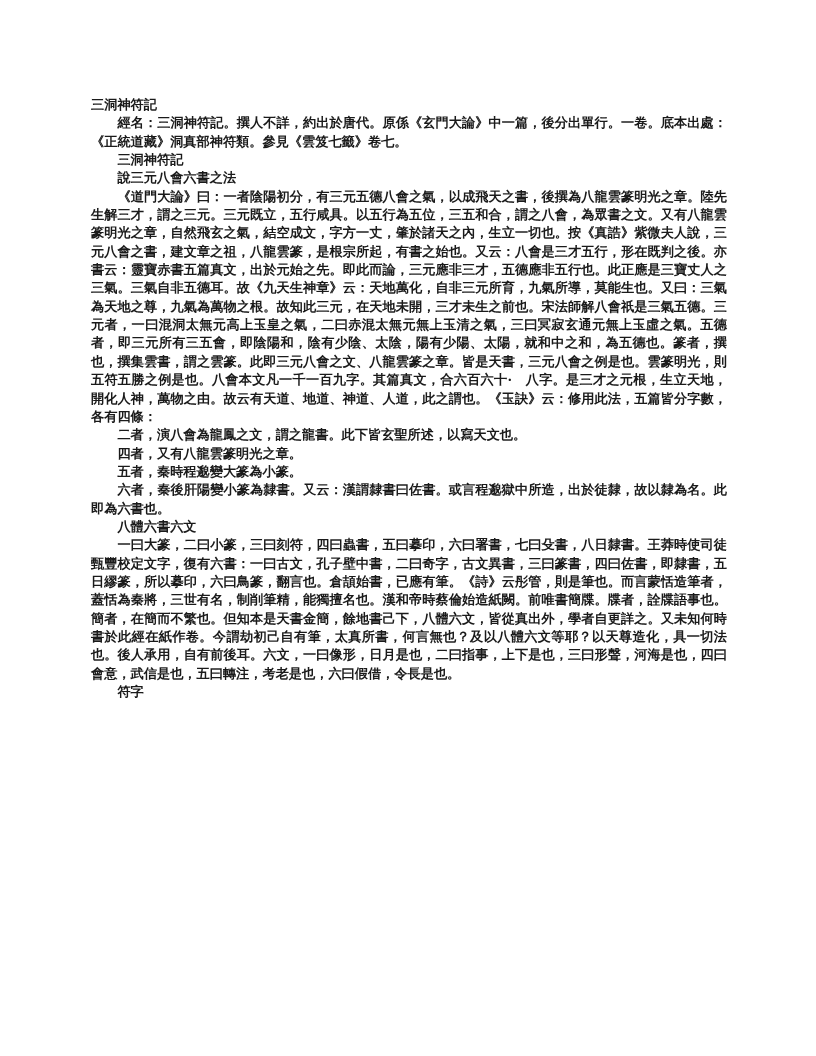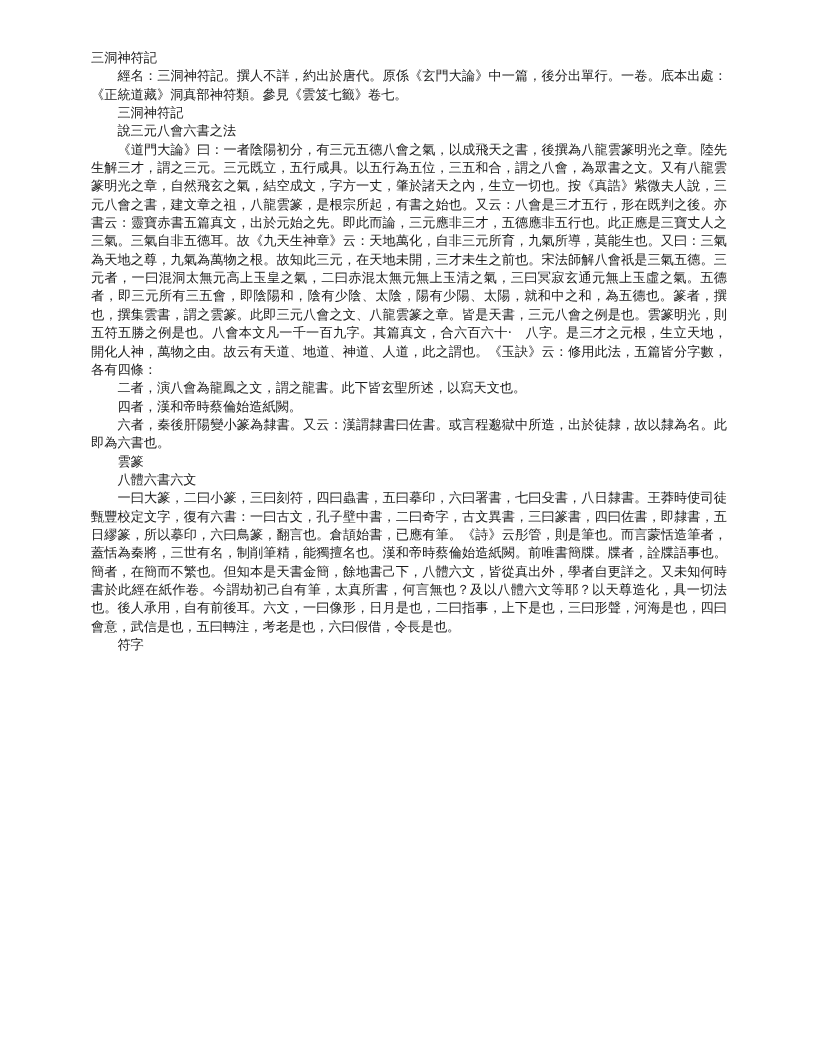--- a/index.html
+++ b/index.html
@@ -12,22 +12,23 @@
     height: 1056px;
     overflow: hidden;
     font-family: "DejaVu Serif", "Liberation Serif", serif;
     color: #1a1a1a;
   }
   .page {
     position: relative;
     width: 816px;
     height: 892px;
     box-sizing: border-box;
-    padding: 49px 89px 96px 91px;
+    padding: 96px 89px 96px 91px;
     background: #ffffff;
+    font-weight: bold;
   }
   .doc-body {
     width: 636px;
     font-size: 13.2px;
     line-height: 18.35px;
     text-align: justify;
     text-justify: inter-character;
     word-break: break-all;
     letter-spacing: 0;
   }
@@ -49,20 +50,20 @@
 <body>
 
 <div class="page">
   <div class="doc-body" id="doc-body">
       <p class="flush">三洞神符記</p>
       <p class="indent">經名：三洞神符記。撰人不詳，約出於唐代。原係《玄門大論》中一篇，後分出單行。一卷。底本出處：《正統道藏》洞真部神符類。參見《雲笈七籤》卷七。</p>
       <p class="indent">三洞神符記</p>
       <p class="indent">說三元八會六書之法</p>
       <p class="indent">《道門大論》曰：一者陰陽初分，有三元五德八會之氣，以成飛天之書，後撰為八龍雲篆明光之章。陸先生解三才，謂之三元。三元既立，五行咸具。以五行為五位，三五和合，謂之八會，為眾書之文。又有八龍雲篆明光之章，自然飛玄之氣，結空成文，字方一丈，肇於諸天之內，生立一切也。按《真誥》紫微夫人說，三元八會之書，建文章之祖，八龍雲篆，是根宗所起，有書之始也。又云：八會是三才五行，形在既判之後。亦書云：靈寶赤書五篇真文，出於元始之先。即此而論，三元應非三才，五德應非五行也。此正應是三寶丈人之三氣。三氣自非五德耳。故《九天生神章》云：天地萬化，自非三元所育，九氣所導，莫能生也。又曰：三氣為天地之尊，九氣為萬物之根。故知此三元，在天地未開，三才未生之前也。宋法師解八會祇是三氣五德。三元者，一曰混洞太無元高上玉皇之氣，二曰赤混太無元無上玉清之氣，三曰冥寂玄通元無上玉虛之氣。五德者，即三元所有三五會，即陰陽和，陰有少陰、太陰，陽有少陽、太陽，就和中之和，為五德也。篆者，撰也，撰集雲書，謂之雲篆。此即三元八會之文、八龍雲篆之章。皆是天書，三元八會之例是也。雲篆明光，則五符五勝之例是也。八會本文凡一千一百九字。其篇真文，合六百六十·　八字。是三才之元根，生立天地，開化人神，萬物之由。故云有天道、地道、神道、人道，此之謂也。《玉訣》云：修用此法，五篇皆分字數，各有四條：</p>
       <p class="indent">二者，演八會為龍鳳之文，謂之龍書。此下皆玄聖所述，以寫天文也。</p>
-      <p class="indent">四者，漢和帝時蔡倫始造紙闕。</p>
+      <p class="indent">四者，又有八龍雲篆明光之章。</p>
+      <p class="indent">五者，秦時程邈變大篆為小篆。</p>
       <p class="indent">六者，秦後肝陽變小篆為隸書。又云：漢謂隸書曰佐書。或言程邈獄中所造，出於徒隸，故以隸為名。此即為六書也。</p>
-      <p class="indent">雲篆</p>
       <p class="indent">八體六書六文</p>
       <p class="indent">一曰大篆，二曰小篆，三曰刻符，四曰蟲書，五曰摹印，六曰署書，七曰殳書，八日隸書。王莽時使司徒甄豐校定文字，復有六書：一曰古文，孔子壁中書，二曰奇字，古文異書，三曰篆書，四曰佐書，即隸書，五日繆篆，所以摹印，六曰鳥篆，翻言也。倉頡始書，已應有筆。《詩》云彤管，則是筆也。而言蒙恬造筆者，蓋恬為秦將，三世有名，制削筆精，能獨擅名也。漢和帝時蔡倫始造紙闕。前唯書簡牒。牒者，詮牒語事也。簡者，在簡而不繁也。但知本是天書金簡，餘地書己下，八體六文，皆從真出外，學者自更詳之。又未知何時書於此經在紙作卷。今謂劫初己自有筆，太真所書，何言無也？及以八體六文等耶？以天尊造化，具一切法也。後人承用，自有前後耳。六文，一曰像形，日月是也，二曰指事，上下是也，三曰形聲，河海是也，四曰會意，武信是也，五曰轉注，考老是也，六曰假借，令長是也。</p>
       <p class="indent">符字</p>
     </div>
 </div>
 
 </body></html>

